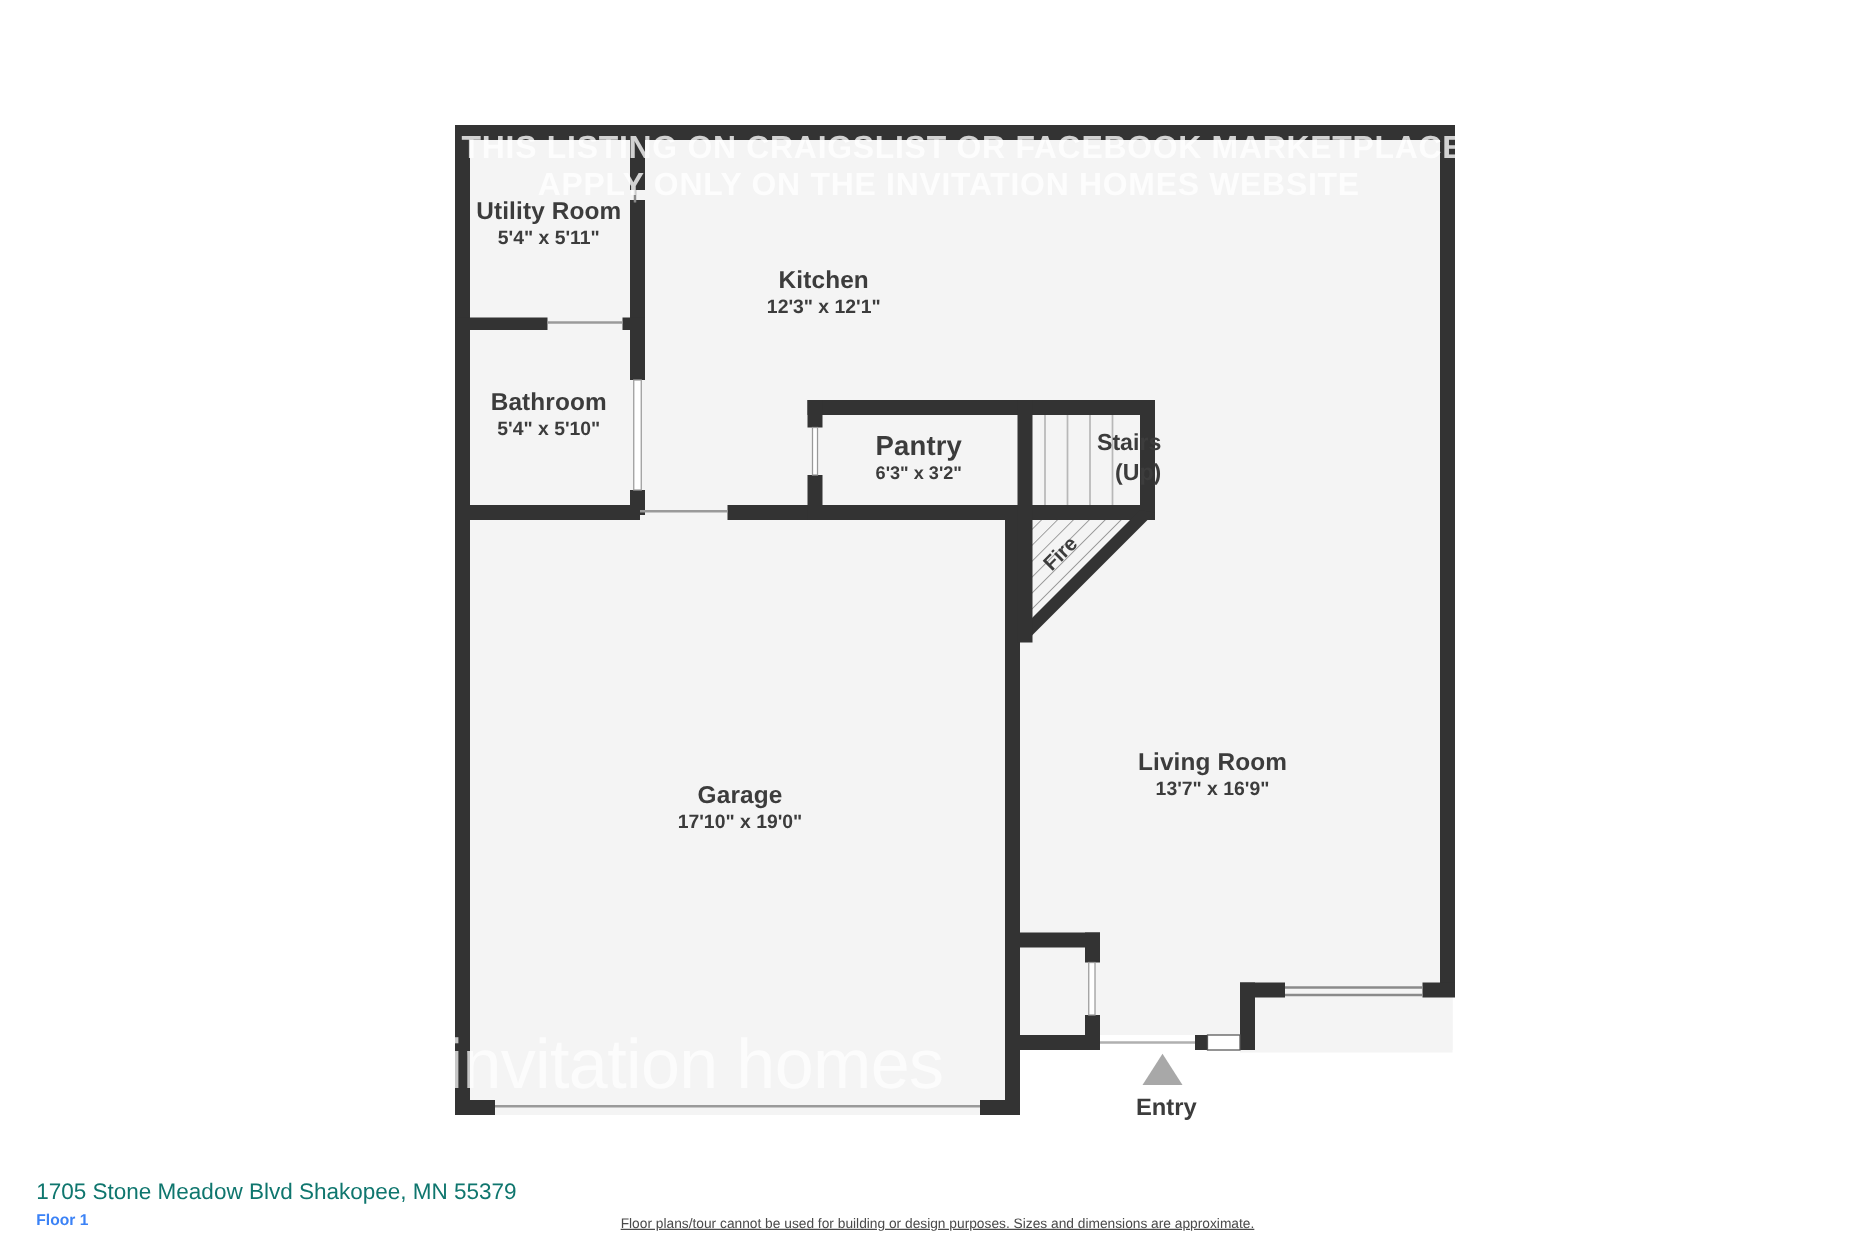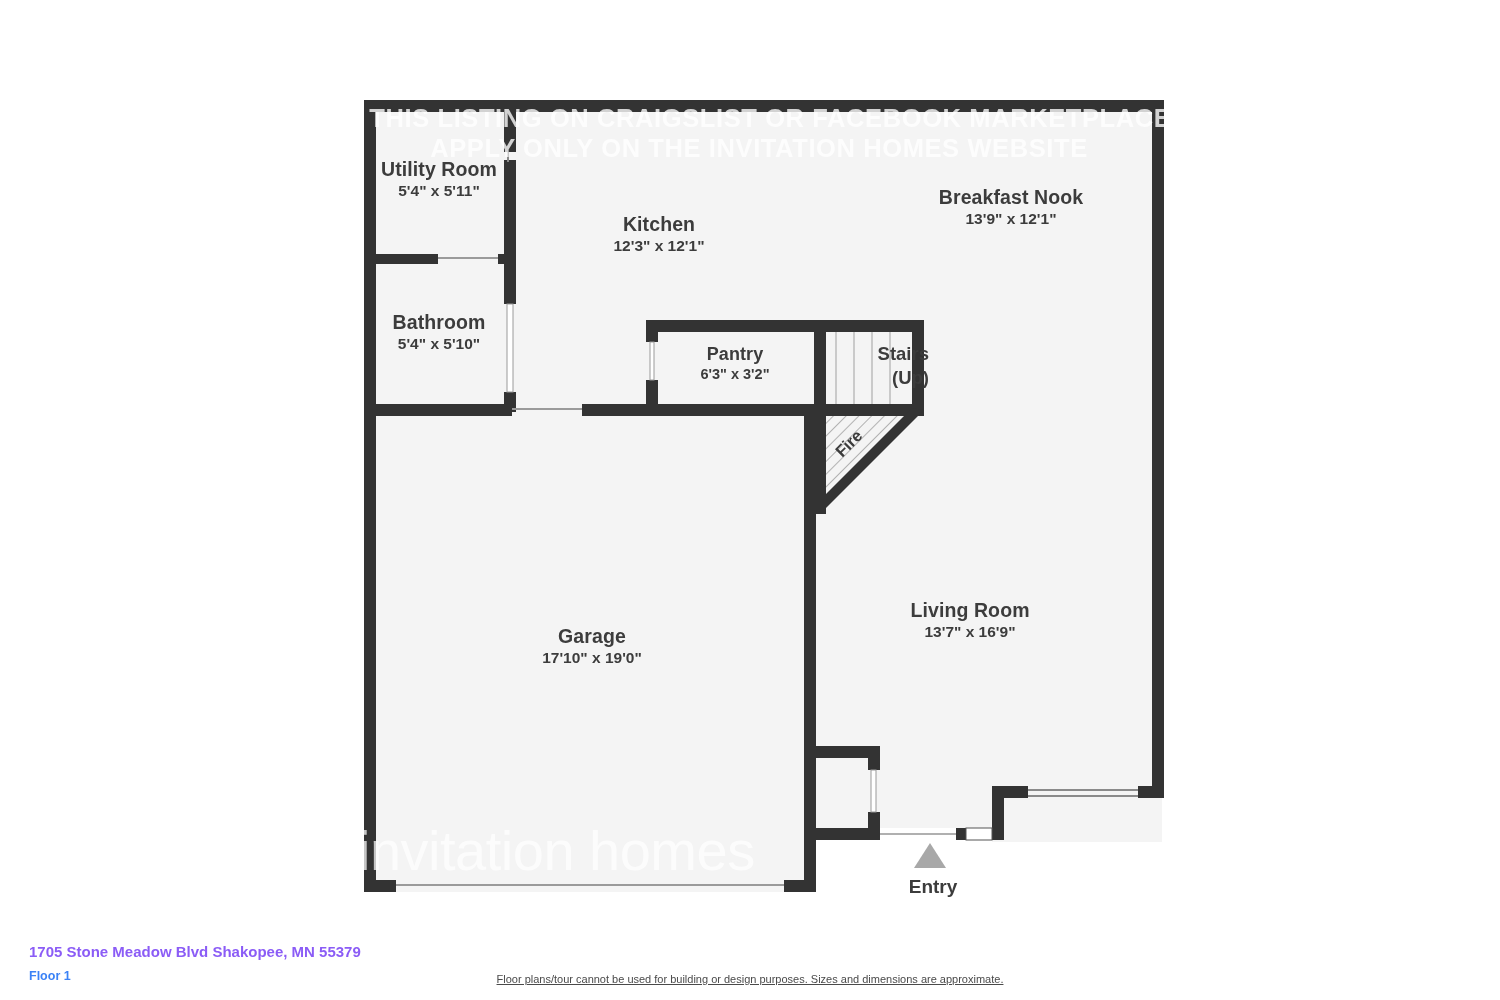--- a/index.html
+++ b/index.html
@@ -45,21 +45,21 @@
     color: #3c3c3c;
     letter-spacing: 0.1px;
     line-height: 1.18;
   }
   .room-dims {
     font-size: 15.5px;
     font-weight: bold;
     color: #3c3c3c;
     line-height: 1.3;
   }
-  .room-name.small { font-size: 18px; }
+  .room-name.small { font-size: 22px; }
   .room-dims.small { font-size: 14.5px; }
 
   .stairs-label {
     position: absolute;
     text-align: center;
     font-size: 18.5px;
     font-weight: bold;
     color: #3c3c3c;
     line-height: 1.32;
     white-space: nowrap;
@@ -110,23 +110,23 @@
     letter-spacing: -0.5px;
     pointer-events: none;
     white-space: nowrap;
   }
 
   
   .footer-address {
     position: absolute;
     left: 29px;
     top: 943px;
-    font-size: 15px;
-    font-weight: bold;
-    color: #8b5cf6;
+    font-size: 18px;
+    font-weight: normal;
+    color: #0f766e;
     white-space: nowrap;
   }
   .footer-floor {
     position: absolute;
     left: 29px;
     top: 969px;
     font-size: 12.5px;
     font-weight: bold;
     color: #3b82f6;
     white-space: nowrap;
@@ -269,24 +269,20 @@
     <div class="room-name">Utility Room</div>
     <div class="room-dims">5'4" x 5'11"</div>
   </div>
 
   <div class="room-label" style="left:545px; top:213px; width:200px;">
     <div class="room-name">Kitchen</div>
 
     <div class="room-dims">12'3" x 12'1"</div>
   </div>
 
-  <div class="room-label" style="left:897px; top:186px; width:200px;">
-    <div class="room-name">Breakfast Nook</div>
-    <div class="room-dims">13'9" x 12'1"</div>
-  </div>
 
   <div class="room-label" style="left:325px; top:311px; width:200px;">
     <div class="room-name">Bathroom</div>
     <div class="room-dims">5'4" x 5'10"</div>
   </div>
 
   <div class="room-label" style="left:631px; top:344px; width:180px;">
     <div class="room-name small">Pantry</div>
     <div class="room-dims small">6'3" x 3'2"</div>
   </div>

